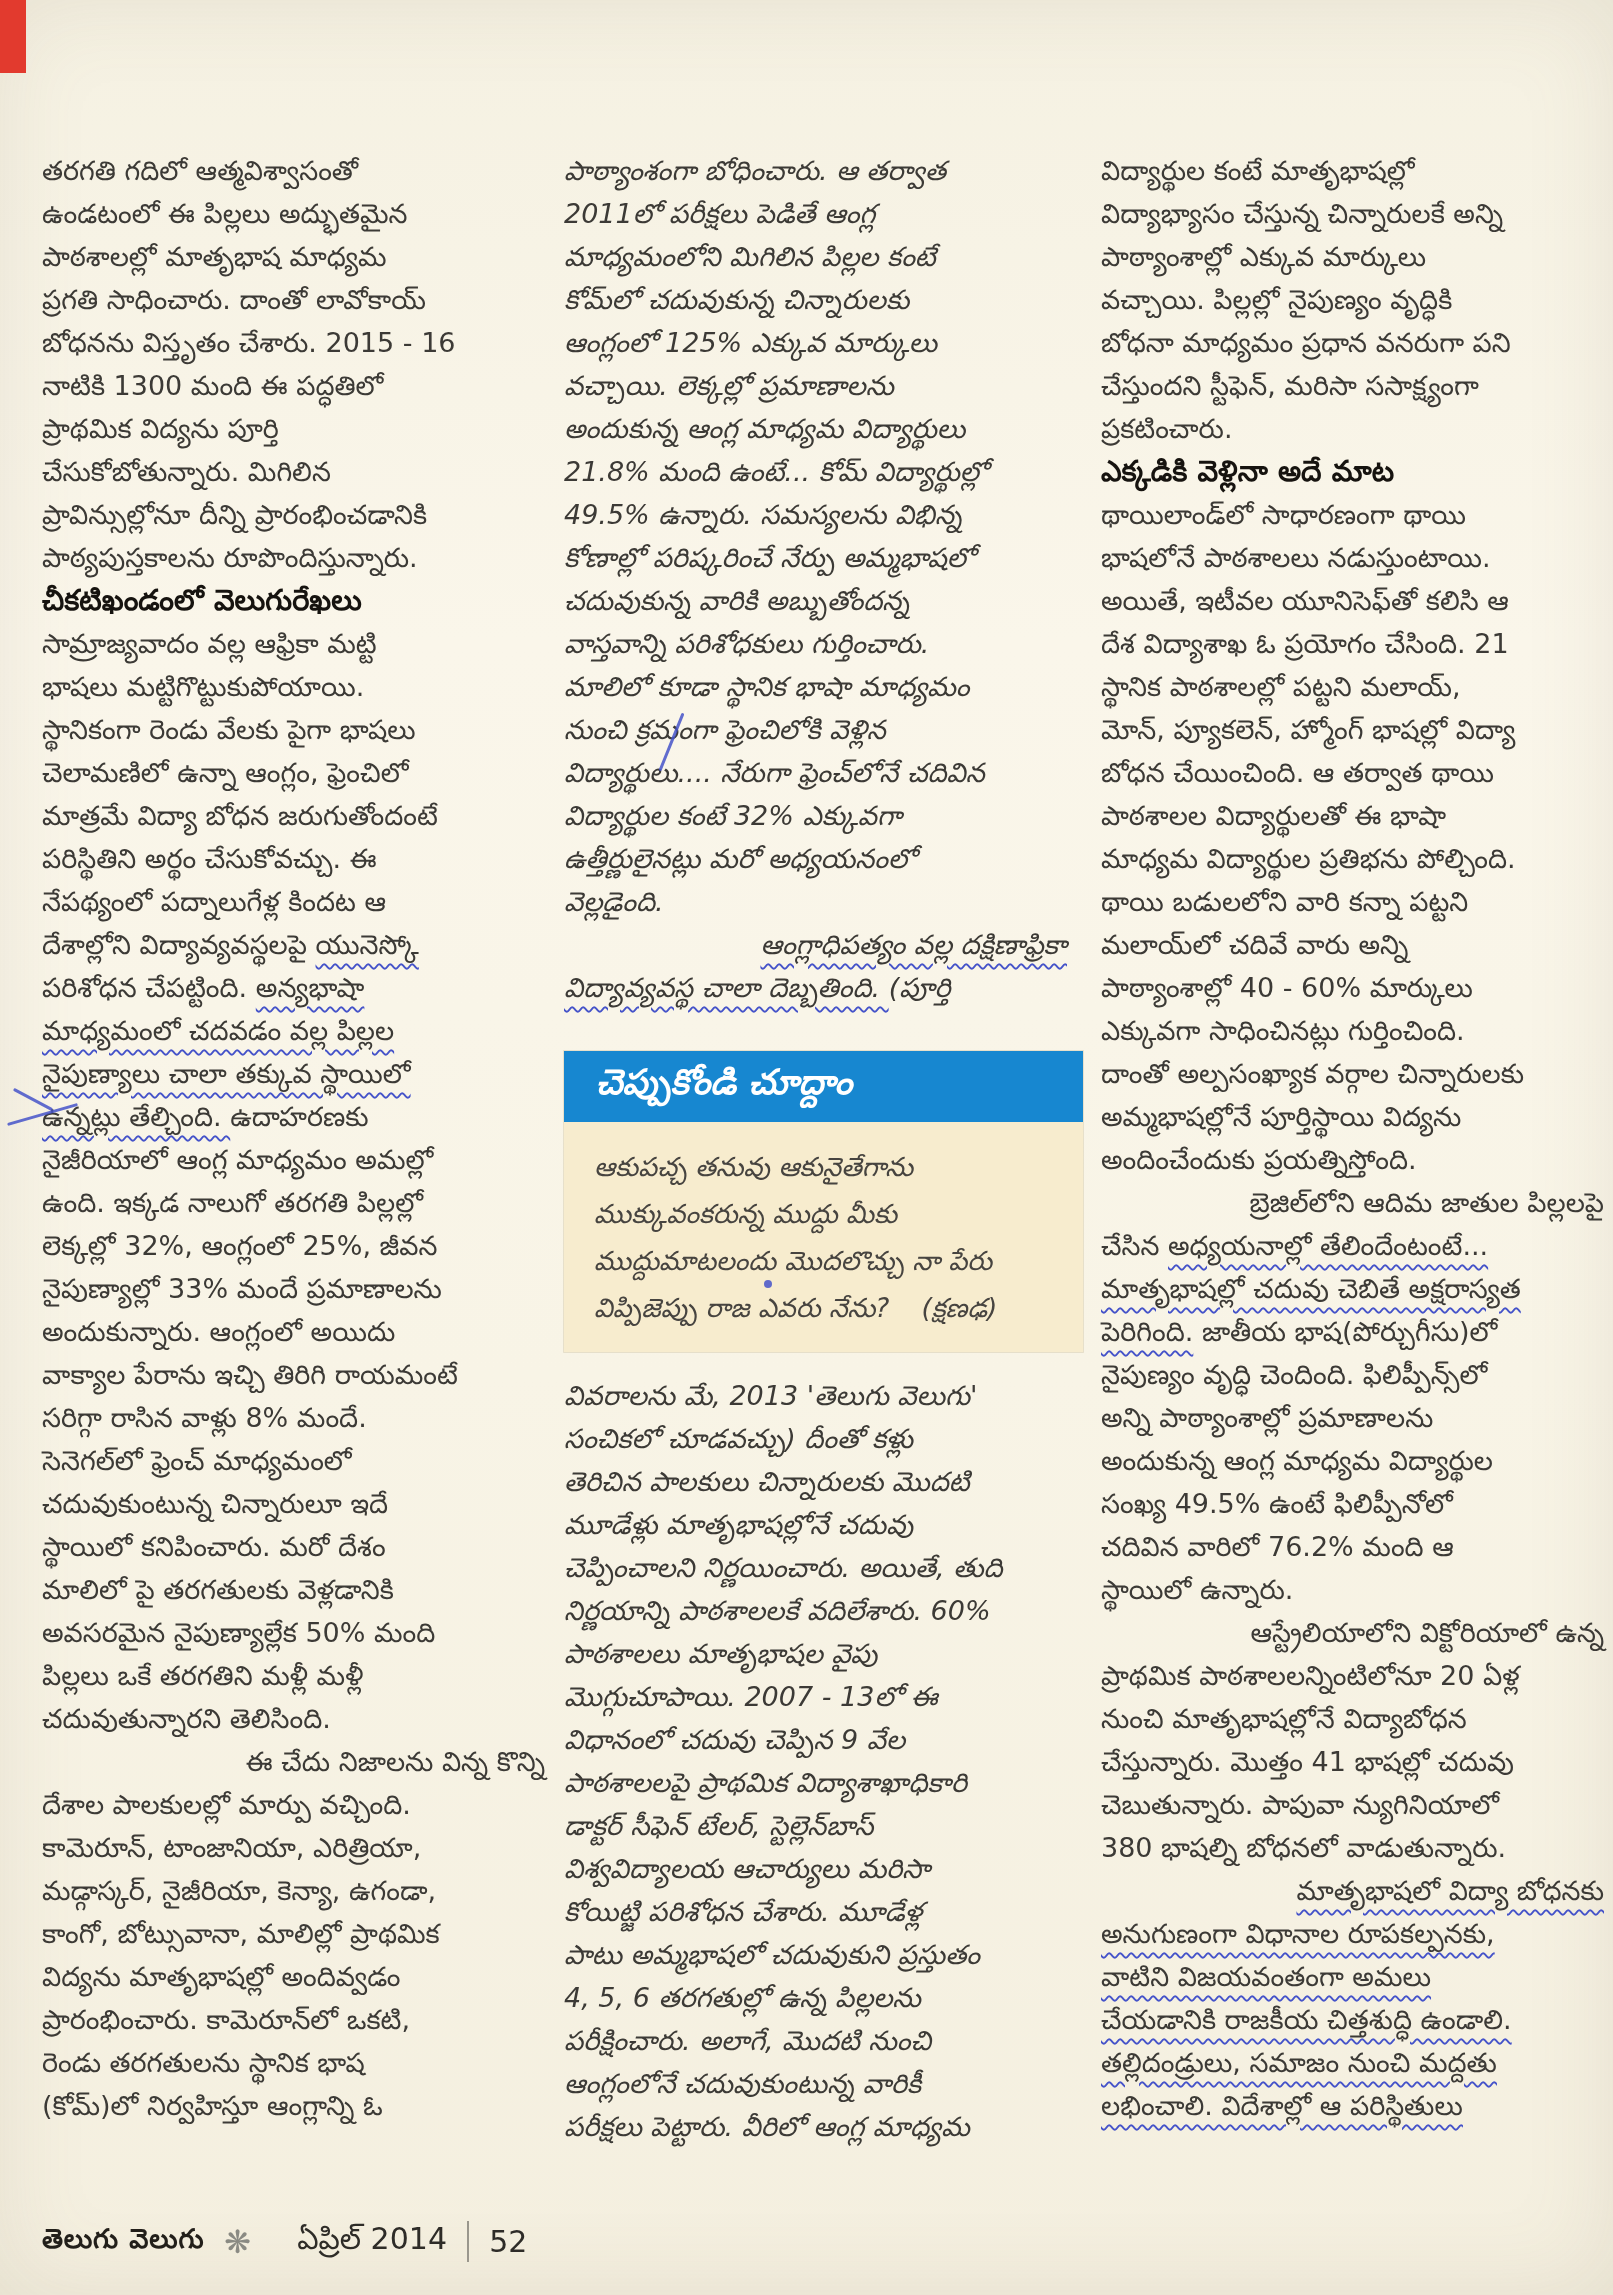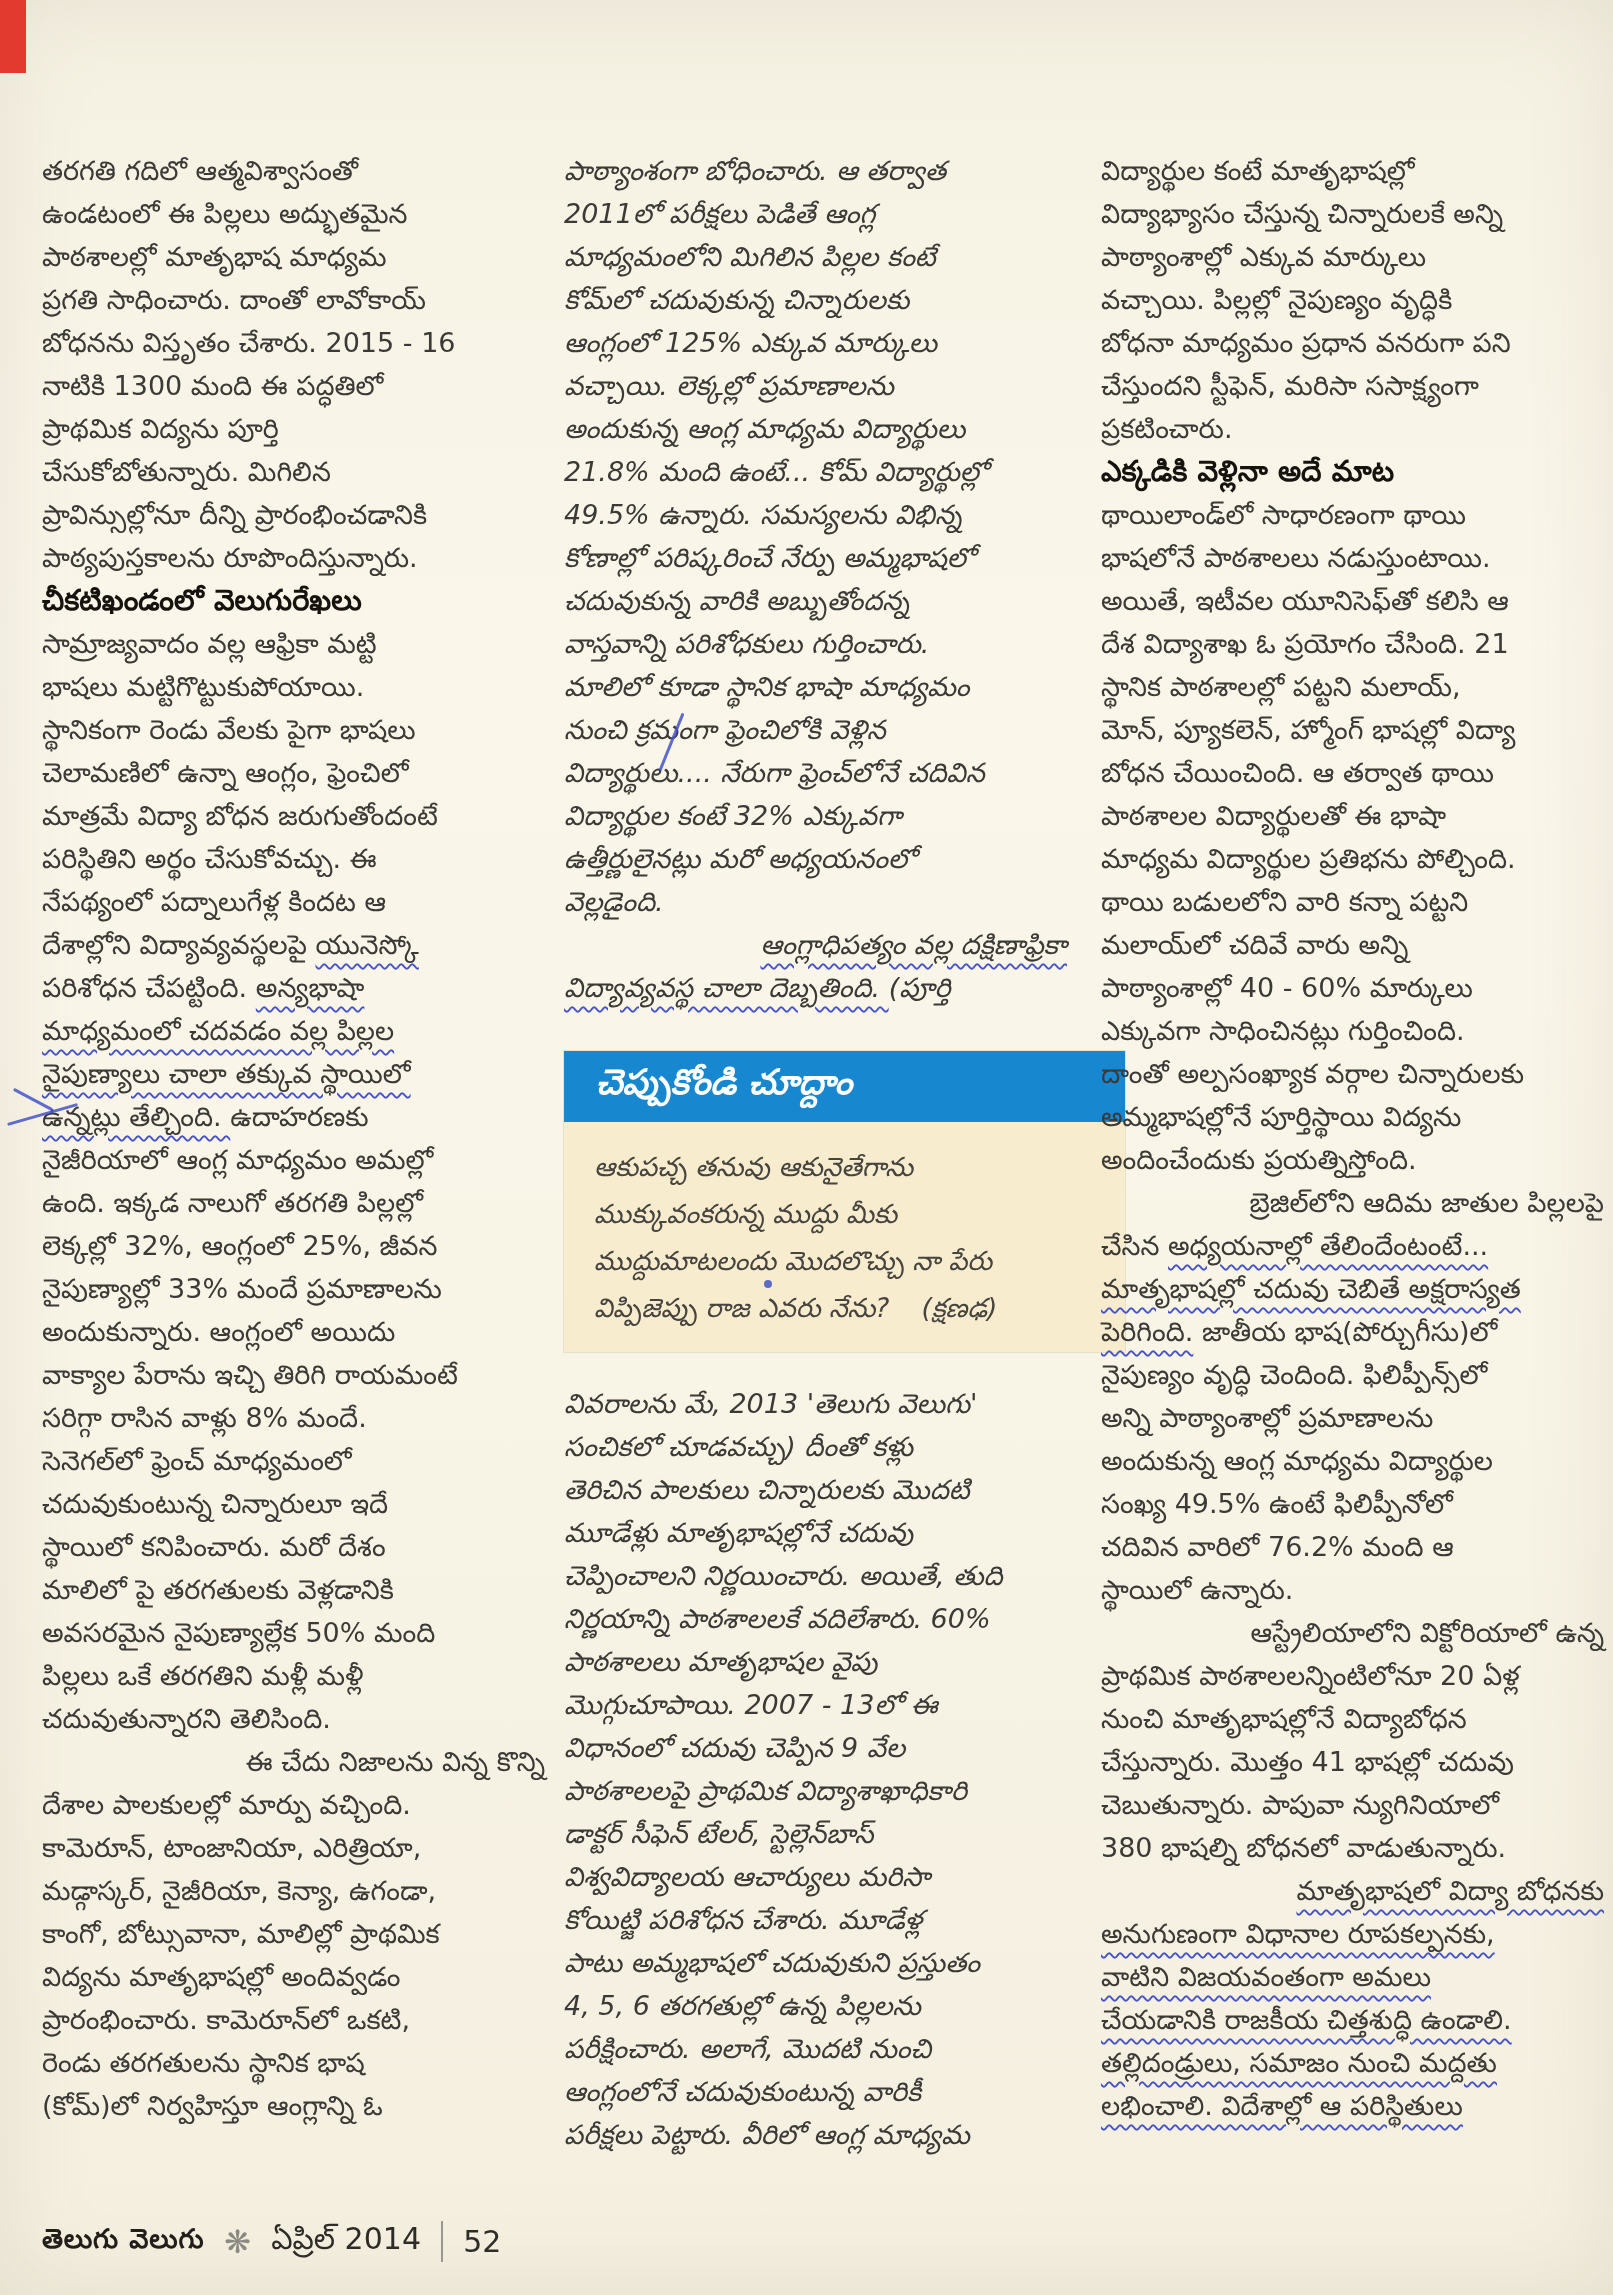--- a/index.html
+++ b/index.html
@@ -25,31 +25,31 @@
   .line.indent{padding-left:49px;text-align:right;}
   .heading{height:43px;line-height:43px;font-size:29px;font-weight:bold;color:#16130f;white-space:nowrap;}
   .ink{
     text-decoration:underline;
     text-decoration-style:wavy;
     text-decoration-color:var(--ink);
     text-decoration-thickness:2.3px;
     text-underline-offset:9px;
   }
   
-  .quiz{margin:42px 0 30px 0;width:561px;box-shadow:0 0 0 0.8px rgba(160,140,90,.25);}
+  .quiz{margin:42px 0 22px 0;width:519px;box-shadow:0 0 0 0.8px rgba(160,140,90,.25);}
   .quiz-header{background:var(--qh);height:71px;display:flex;align-items:center;padding-left:32px;}
   .quiz-title{color:#ffffff;font-size:35px;font-weight:bold;white-space:nowrap;}
   .quiz-body{background:var(--qb);padding:21px 23px 21px 30px;}
   .quiz-line{font-size:26.5px;line-height:47px;white-space:nowrap;color:#474440;}
   .quiz-byline{margin-left:32px;color:#474440;}
   
   .footer{position:absolute;left:42px;top:2215px;height:53px;display:flex;align-items:center;gap:20px;}
   .brand{font-size:27px;font-weight:bold;color:#221f1a;letter-spacing:0.8px;white-space:nowrap;}
   .flower{font-size:32px;color:#8a8a83;}
-  .fdate{font-size:30px;color:#2e2c28;white-space:nowrap;}
+  .fdate{font-size:30px;color:#2e2c28;white-space:nowrap;margin-left:26px;}
   .fdivider{width:2.3px;height:41px;background:#9a978d;}
   .pageno{font-size:30px;color:#2e2c28;}
   
   .ink-mark{position:absolute;background:var(--ink);border-radius:2.3px;opacity:.85;}
   .mark-a1{left:6px;top:1113px;width:73px;height:3px;transform:rotate(-16deg);}
   .mark-a2{left:10.6px;top:1098px;width:44px;height:3px;transform:rotate(28deg);}
   .mark-slash{left:670px;top:711px;width:3px;height:62px;transform:rotate(22deg);}
   .mark-dot{left:764px;top:1280px;width:8.3px;height:8.3px;border-radius:50%;}
 </style>
 </head>

